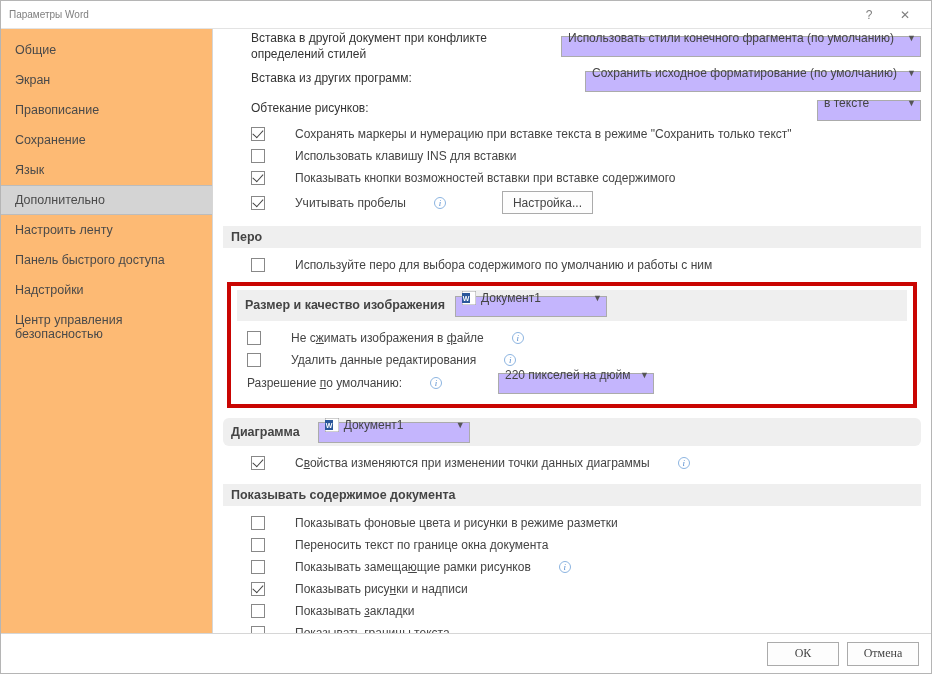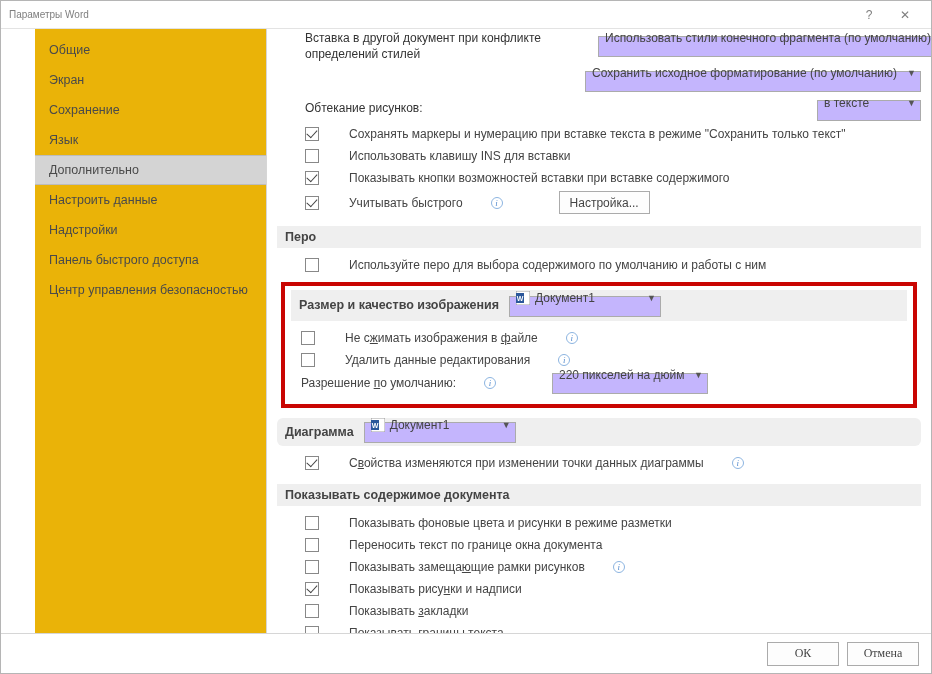--- a/index.html
+++ b/index.html
@@ -2,40 +2,40 @@
 <html><head>
 <meta charset="utf-8">
 <style>
   * { box-sizing: border-box; }
   body { margin: 0; font-family: "Segoe UI", Tahoma, sans-serif; font-size: 12px; color: #333; background: #fff; }
   .window { width: 932px; height: 674px; border: 1px solid #b5b5b5; display: flex; flex-direction: column; background: #fff; }
   .titlebar { height: 28px; background: #fff; display: flex; align-items: center; padding: 0 8px; border-bottom: 1px solid #e3e3e3; color: #7f7f7f; }
   .titlebar .title { flex: 1; font-size: 10px; }
   .titlebar .tbtn { width: 36px; height: 28px; display: flex; align-items: center; justify-content: center; color: #7f7f7f; cursor: pointer; }
   .body { flex: 1; display: flex; overflow: hidden; }
-  .sidebar { width: 232px; border-right: 1px solid #d6d6d6; padding: 6px 0; background: #eab308; margin-left: 34px; }
+  .sidebar { width: 212px; border-right: 1px solid #d6d6d6; padding: 6px 0; background: #fdba74; }
   .side-item { padding: 7px 14px; font-size: 12.5px; color: #4a4a4a; cursor: pointer; border-top: 1px solid transparent; border-bottom: 1px solid transparent; }
   .side-item.selected { background: #d4d4d4; border-top: 1px solid #bcbcbc; border-bottom: 1px solid #bcbcbc; }
   .content { flex: 1; overflow-y: scroll; padding: 0 10px 10px 10px; position: relative; }
   .section-header { background: #efefef; padding: 4px 8px; font-weight: bold; font-size: 12.5px; color: #444; margin: 10px 0 6px 0; }
   .row { display: flex; align-items: center; padding: 2px 0 2px 28px; min-height: 22px; gap: 23px; }
   .row.toprow { padding-left: 4px; align-items: flex-start; }
   .cb { width: 14px; height: 14px; border: 1px solid #888; margin-right: 7px; display: inline-flex; align-items: center; justify-content: center; background: #fff; flex: 0 0 14px; cursor: pointer; }
   .cb.checked::after { content: ""; display: block; width: 9px; height: 5px; border-left: 1.8px solid #444; border-bottom: 1.8px solid #444; transform: rotate(-48deg) translate(1px,-1px); }
   .lbl { color: #444; }
   .u { text-decoration: underline; }
   .info { display: inline-flex; width: 12px; height: 12px; border: 1px solid #8cb4e0; border-radius: 50%; color: #5a8fd0; font-size: 9px; font-style: italic; align-items: center; justify-content: center; margin-left: 5px; font-family: Georgia, serif; }
   .info::after { content: "i"; }
   .select { height: 21px; border: 1px solid #ababab; background: #c4b5fd; display: inline-flex; align-items: center; padding: 0 4px 16px 6px; font-size: 12px; color: #444; min-width: 110px; position: relative; cursor: pointer; }
   .select .arr { margin-left: auto; font-size: 9px; color: #555; }
   .button { height: 23px; border: 1px solid #ababab; background: #fdfdfd; padding: 0 10px; font-size: 12px; color: #444; display: inline-flex; align-items: center; cursor: pointer; }
   .docicon { width: 14px; height: 14px; margin-right: 5px; display: inline-flex; align-items: center; justify-content: center; }
   .highlight-box { border: 4px solid #c90502; padding: 4px 6px 8px 6px; margin: 6px 4px 8px 4px; }
   .section-header.inside-highlight { margin: 0 0 6px 0; display: flex; align-items: center; gap: 10px; background: #efefef; }
-  .section-header-row { display: flex; align-items: center; background: #efefef; padding: 3px 8px; font-weight: bold; font-size: 12.5px; color: #444; margin: 10px 0 6px 0; gap: 10px; border-radius: 6px; }
+  .section-header-row { display: flex; align-items: center; background: #efefef; padding: 3px 8px; font-weight: bold; font-size: 12.5px; color: #444; margin: 10px 0 6px 0; gap: 18px; border-radius: 6px; }
   .footer { height: 40px; border-top: 1px solid #d6d6d6; display: flex; align-items: center; justify-content: flex-end; padding: 0 12px; gap: 8px; }
   .footer .button { height: 24px; min-width: 72px; justify-content: center; font-family: Liberation Serif, serif; }
   .toprow .label-block { flex: 0 0 270px; padding-right: 10px; line-height: 1.3; }
   .toprow .select-block { flex: 0 0 auto; margin-left: auto; }
   
   .content::-webkit-scrollbar { width: 17px; }
   .content::-webkit-scrollbar-track { background: #f0f0f0; }
   .content::-webkit-scrollbar-thumb { background: #c4c4c4; }
   .content::-webkit-scrollbar-button { background: #f0f0f0; height: 17px; display: block; }
 </style>
@@ -52,45 +52,49 @@
     <div class="tbtn">
         <span>✕</span>
       </div>
   </div>
 
   <div class="body">
 
     <div class="sidebar">
       <div class="side-item"><span>Общие</span></div>
       <div class="side-item"><span>Экран</span></div>
+      <div class="side-item"><span>Правописание</span></div>
       <div class="side-item"><span>Сохранение</span></div>
       <div class="side-item"><span>Язык</span></div>
       <div class="side-item selected"><span>Дополнительно</span></div>
-      <div class="side-item"><span>Настроить данные</span></div>
+      <div class="side-item"><span>Настроить ленту</span></div>
+      <div class="side-item"><span>Панель быстрого доступа</span></div>
       <div class="side-item"><span>Надстройки</span></div>
-      <div class="side-item"><span>Панель быстрого доступа</span></div>
       <div class="side-item"><span>Центр управления безопасностью</span></div>
     </div>
 
     <div class="content">
 
       <div class="row toprow" style="padding-left:28px;">
         <div class="label-block">
           <span>Вставка в другой документ при конфликте </span><br>
           <span>определений стилей</span>
         </div>
         <div class="select-block">
           <div class="select" style="min-width:360px;">
             <span>Использовать стили конечного фрагмента (по умолчанию)</span>
             <span class="arr">▼</span>
           </div>
         </div>
       </div>
 
       <div class="row toprow" style="padding-left:28px; align-items:center;">
+        <div class="label-block">
+          <span>Вставка из других программ:</span>
+        </div>
         <div class="select-block" style="margin-left:auto;">
           <div class="select" style="min-width:336px;">
             <span>Сохранить исходное форматирование (по умолчанию)</span>
             <span class="arr">▼</span>
           </div>
         </div>
       </div>
 
       <div class="row toprow" style="padding-left:28px; align-items:center;">
         <div class="label-block" style="flex:0 0 370px;">
@@ -114,21 +118,21 @@
         <span class="lbl">Использовать клавишу INS для вставки</span>
       </div>
 
       <div class="row">
         <span class="cb checked"></span>
         <span class="lbl">Показывать кнопки возможностей вставки при вставке содержимого</span>
       </div>
 
       <div class="row">
         <span class="cb checked"></span>
-        <span class="lbl">Учитывать быстрого</span>
+        <span class="lbl">Учитывать пробелы</span>
         <span class="info"></span>
         <span style="width:10px;"></span>
         <span class="button">
             <span>Настройка...</span>
           </span>
       </div>
 
       <div class="section-header">Перо</div>
       <div class="row">
         <span class="cb"></span>

